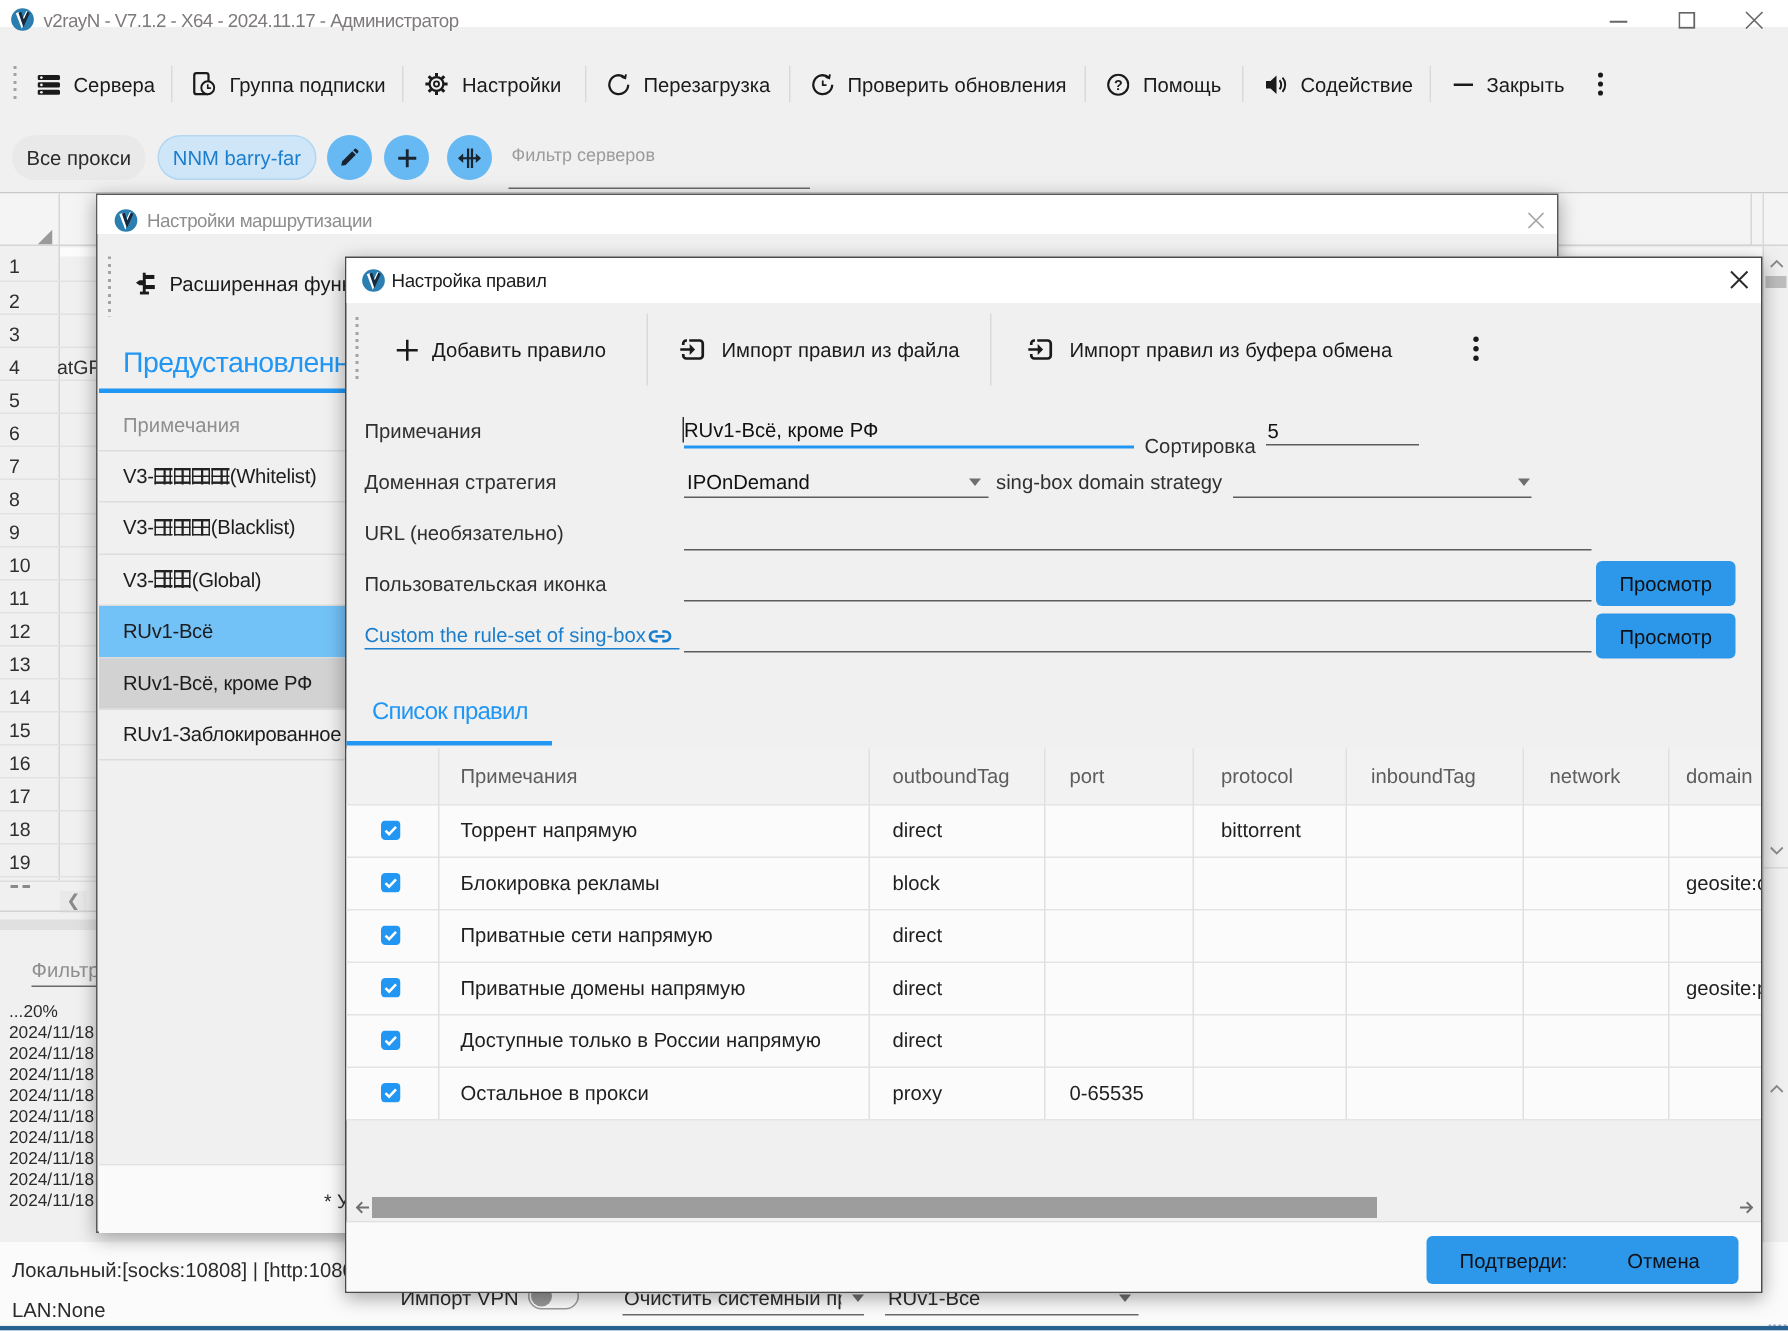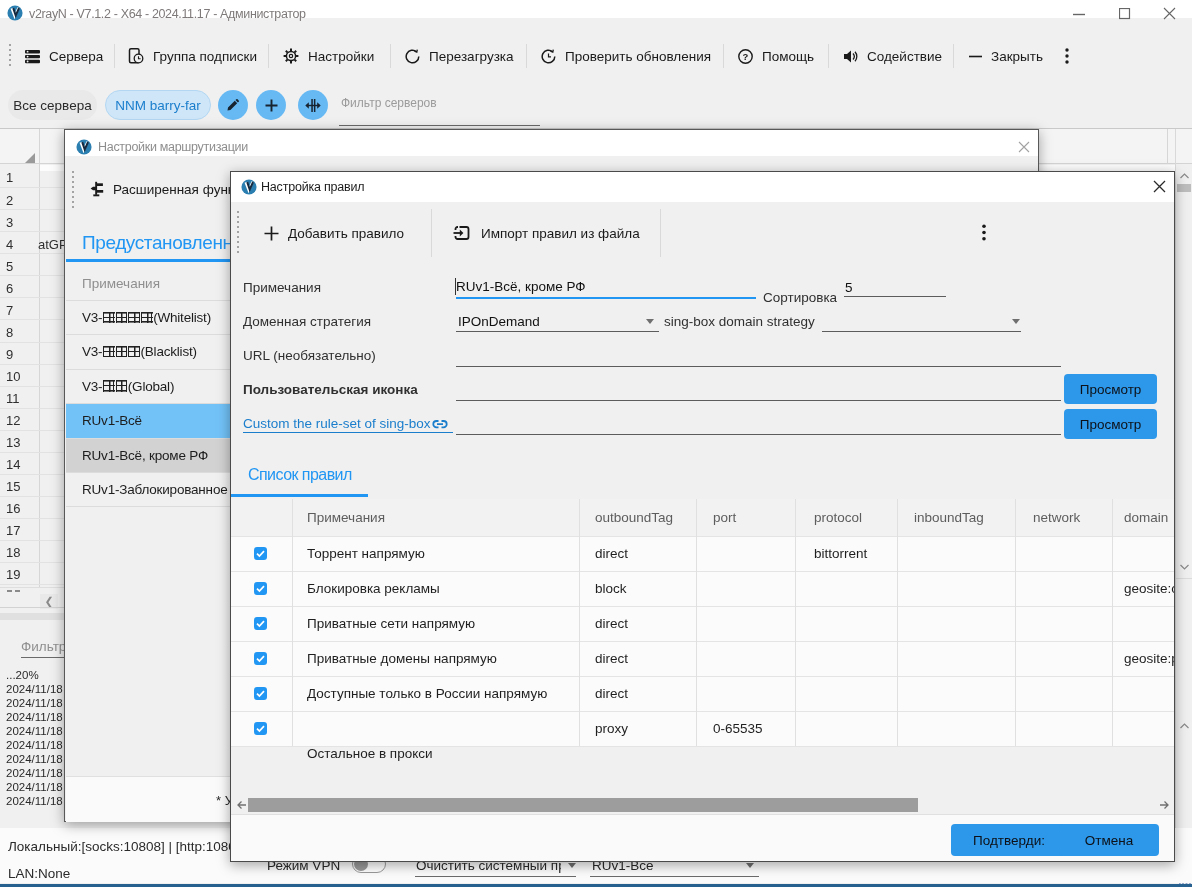--- a/index.html
+++ b/index.html
@@ -145,21 +145,21 @@
         <g fill="#1a1a1a">
           <circle cx="2" cy="2" r="1.7"></circle>
           <circle cx="2" cy="8" r="1.7"></circle>
           <circle cx="2" cy="14" r="1.7"></circle>
         </g>
       </svg>
   </div>
 </div>
 
 <div class="abs" id="tabrow">
-  <div class="pill" style="left:8px; top:90px; width:89px; height:30px; background:#e9e9e9; color:#2b2b2b;">Все сервера</div>
+  <div class="pill" style="left:8px; top:90px; width:89px; height:30px; background:#e9e9e9; color:#2b2b2b;">Все прокси</div>
   <div class="pill" style="left:105px; top:90px; width:106px; height:30px; background:#cfe6f9; border:1px solid #b3d7f2; color:#1b7ecc;">NNM barry-far</div>
   <div class="cbtn" style="left:218px; top:90px;">
     <svg width="14" height="14" viewBox="0 0 14 14">
         <path fill="#182430" d="M2 9.6 L8.8 2.8 l2.4 2.4 L4.4 12 l-2.9 0.5 Z M9.5 2.1 l0.8-0.8 a0.9 0.9 0 0 1 1.3 0 l1.1 1.1 a0.9 0.9 0 0 1 0 1.3 l-0.8 0.8 Z"></path>
       </svg>
   </div>
   <div class="cbtn" style="left:256px; top:90px;">
     <svg width="15" height="15" viewBox="0 0 15 15">
         <path d="M7.5 1.5 V13.5 M1.5 7.5 H13.5" stroke="#182430" stroke-width="1.9"></path>
       </svg>
@@ -282,21 +282,21 @@
         <circle cx="4" cy="12.5" r="1"></circle>
         <circle cx="0.8" cy="12.5" r="1"></circle>
       </g>
     </svg>
 </div>
 
 <div class="abs" id="mainbottom">
   <div class="abs" style="left:0; top:828px; width:1192px; height:55px; background:#fbfbfb;"></div>
   <div class="abs" style="left:8px; top:839px; font-size:13.5px; color:#2b2b2b; white-space:nowrap;">Локальный:[socks:10808] | [http:10809]</div>
   <div class="abs" style="left:8px; top:866px; font-size:13.5px; color:#2b2b2b;">LAN:None</div>
-  <div class="abs" style="left:267px; top:858px; font-size:13.5px; color:#2b2b2b; white-space:nowrap;">Режим VPN</div>
+  <div class="abs" style="left:267px; top:858px; font-size:13.5px; color:#2b2b2b; white-space:nowrap;">Импорт VPN</div>
   <div class="abs" style="left:352px; top:855px; width:34px; height:18px; background:#fff; border:1px solid #9a9a9a; border-radius:9px;"></div>
   <div class="abs" style="left:354px; top:857px; width:14px; height:14px; background:#9a9a9a; border-radius:50%;"></div>
   <div class="abs" style="left:416px; top:858px; width:145px; height:17px; overflow:hidden; font-size:13.5px; color:#2b2b2b; white-space:nowrap;">Очистить системный пр</div>
   <div class="arrow-down" style="left:568px; top:863px;"></div>
   <div class="abs" style="left:415px; top:876px; width:161px; height:1px; background:#6a6a6a;"></div>
   <div class="abs" style="left:592px; top:858px; font-size:13.5px; color:#2b2b2b; white-space:nowrap;">RUv1-Все</div>
   <div class="arrow-down" style="left:746px; top:863px;"></div>
   <div class="abs" style="left:590px; top:876px; width:169px; height:1px; background:#6a6a6a;"></div>
 
   <div class="abs" style="left:0; top:884px; width:1192px; height:3px; background:#27618f;"></div>
@@ -367,20 +367,28 @@
   <div class="msep" style="left:200px; top:37px; height:48px;"></div>
   <div class="abs" style="left:222px; top:45px; height:32px; display:flex; align-items:center; gap:11px; font-size:13.5px; color:#1a1a1a;">
     <svg width="17" height="16" viewBox="0 0 17 16" fill="none" stroke="#1a1a1a">
         <path d="M6.5 2 h7 a2 2 0 0 1 2 2 v8 a2 2 0 0 1 -2 2 h-9 a2 2 0 0 1 -2-2 v-1 M2.5 5 V4 a2 2 0 0 1 2-2 h0.5" stroke-width="1.8"></path>
         <path d="M0.5 8 H7.6" stroke-width="1.8"></path>
         <path d="M6.8 4.4 L10.4 8 L6.8 11.6 Z" fill="#1a1a1a" stroke="none"></path>
       </svg>
     <span>Импорт правил из файла</span>
   </div>
   <div class="msep" style="left:429px; top:37px; height:48px;"></div>
+  <div class="abs" style="left:454px; top:45px; height:32px; display:flex; align-items:center; gap:11px; font-size:13.5px; color:#1a1a1a;">
+    <svg width="17" height="16" viewBox="0 0 17 16" fill="none" stroke="#1a1a1a">
+        <path d="M6.5 2 h7 a2 2 0 0 1 2 2 v8 a2 2 0 0 1 -2 2 h-9 a2 2 0 0 1 -2-2 v-1 M2.5 5 V4 a2 2 0 0 1 2-2 h0.5" stroke-width="1.8"></path>
+        <path d="M0.5 8 H7.6" stroke-width="1.8"></path>
+        <path d="M6.8 4.4 L10.4 8 L6.8 11.6 Z" fill="#1a1a1a" stroke="none"></path>
+      </svg>
+    <span>Импорт правил из буфера обмена</span>
+  </div>
   <div class="abs" style="left:751px; top:52px;">
     <svg width="4" height="17" viewBox="0 0 4 17">
         <g fill="#1a1a1a">
           <circle cx="2" cy="2.2" r="1.8"></circle>
           <circle cx="2" cy="8.5" r="1.8"></circle>
           <circle cx="2" cy="14.8" r="1.8"></circle>
         </g>
       </svg>
   </div>
 
@@ -396,21 +404,21 @@
   <div class="abs" style="left:227px; top:142px; font-size:13.5px; color:#111;">IPOnDemand</div>
   <div class="abs" style="left:225px; top:159px; width:203px; height:1px; background:#5c5c5c;"></div>
   <div class="arrow-down" style="left:415px; top:147px;"></div>
   <div class="lbl" style="left:433px; top:142px;">sing-box domain strategy</div>
   <div class="abs" style="left:591px; top:159px; width:199px; height:1px; background:#5c5c5c;"></div>
   <div class="arrow-down" style="left:781px; top:147px;"></div>
 
   <div class="lbl" style="left:12px; top:176px;">URL (необязательно)</div>
   <div class="abs" style="left:225px; top:194px; width:605px; height:1px; background:#5c5c5c;"></div>
 
-  <div class="lbl" style="left:12px; top:210px;font-weight:bold;">Пользовательская иконка</div>
+  <div class="lbl" style="left:12px; top:210px;">Пользовательская иконка</div>
   <div class="abs" style="left:225px; top:228px; width:605px; height:1px; background:#5c5c5c;"></div>
   <div class="btn-blue" style="left:833px; top:202px; width:93px; height:30px;">Просмотр</div>
 
   <div class="abs" style="left:12px; top:244px; font-size:13.5px; color:#1b7ecc; border-bottom:1px solid #1b7ecc; padding-bottom:1px; padding-right:22px;">Custom the rule-set of sing-box</div>
   <svg class="abs" style="left:201px; top:246px;" width="16" height="12" viewBox="0 0 16 12" fill="none" stroke="#1b7ecc" stroke-width="1.8">
       <path d="M6.5 3 H4.5 a3.2 3.2 0 0 0 0 6.4 H6.5 M9.5 3 h2 a3.2 3.2 0 0 1 0 6.4 H9.5 M5 6.2 H11"></path>
     </svg>
   <div class="abs" style="left:225px; top:262px; width:605px; height:1px; background:#5c5c5c;"></div>
   <div class="btn-blue" style="left:833px; top:237px; width:93px; height:30px;">Просмотр</div>
 
@@ -476,21 +484,21 @@
     <div class="tcell" style="left:76px; top:82px;">Блокировка рекламы</div>
     <div class="tcell" style="left:364px; top:82px;">block</div>
     <div class="tcell" style="left:893px; top:82px; width:50px; overflow:hidden; white-space:nowrap;">geosite:c</div>
     <div class="tcell" style="left:76px; top:117px;">Приватные сети напрямую</div>
     <div class="tcell" style="left:364px; top:117px;">direct</div>
     <div class="tcell" style="left:76px; top:152px;">Приватные домены напрямую</div>
     <div class="tcell" style="left:364px; top:152px;">direct</div>
     <div class="tcell" style="left:893px; top:152px; width:50px; overflow:hidden; white-space:nowrap;">geosite:p</div>
     <div class="tcell" style="left:76px; top:187px;">Доступные только в России напрямую</div>
     <div class="tcell" style="left:364px; top:187px;">direct</div>
-    <div class="tcell" style="left:76px; top:222px;margin-top:25px;">Остальное в прокси</div>
+    <div class="tcell" style="left:76px; top:222px;">Остальное в прокси</div>
     <div class="tcell" style="left:364px; top:222px;">proxy</div>
     <div class="tcell" style="left:482px; top:222px;">0-65535</div>
   </div>
 
   <div class="abs" style="left:1px; top:624px; width:941px; height:18px; background:#f0f0f0;"></div>
   <svg class="abs" style="left:6px; top:628px;" width="10" height="10" viewBox="0 0 10 10">
       <path d="M9 5 H1.5 M4.5 1.5 L1 5 L4.5 8.5" stroke="#707070" stroke-width="1.3" fill="none"></path>
     </svg>
   <div class="abs" style="left:17px; top:626px; width:670px; height:14px; background:#9d9d9d;"></div>
   <svg class="abs" style="left:928px; top:628px;" width="10" height="10" viewBox="0 0 10 10">

